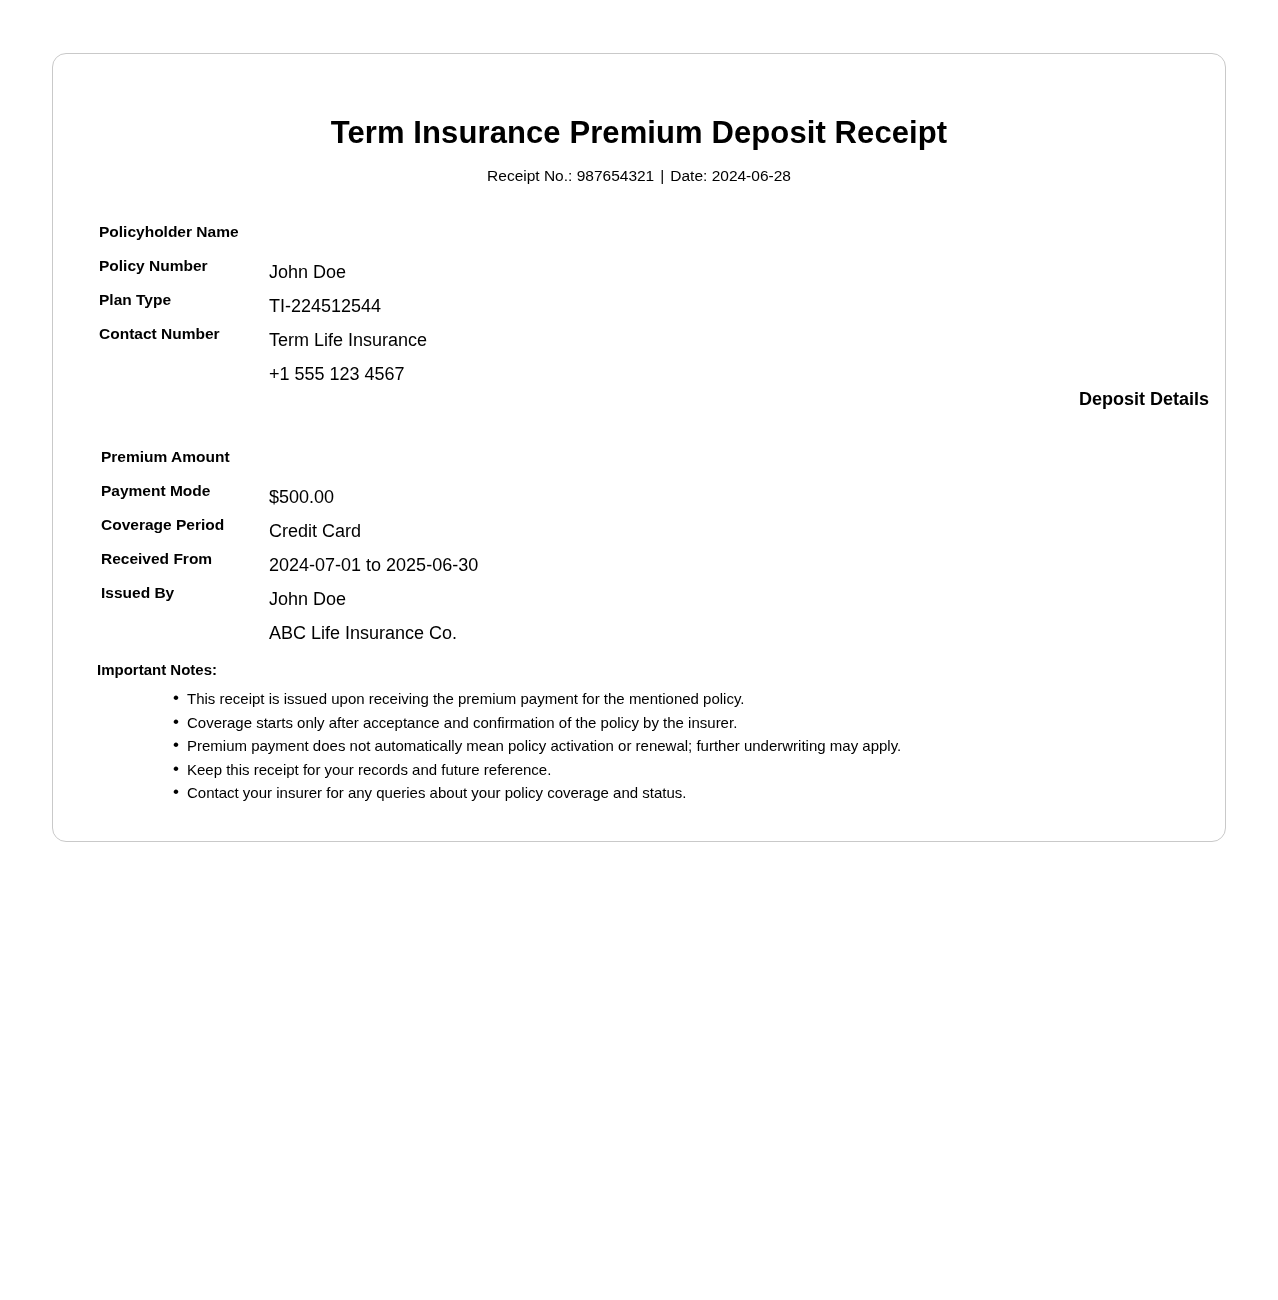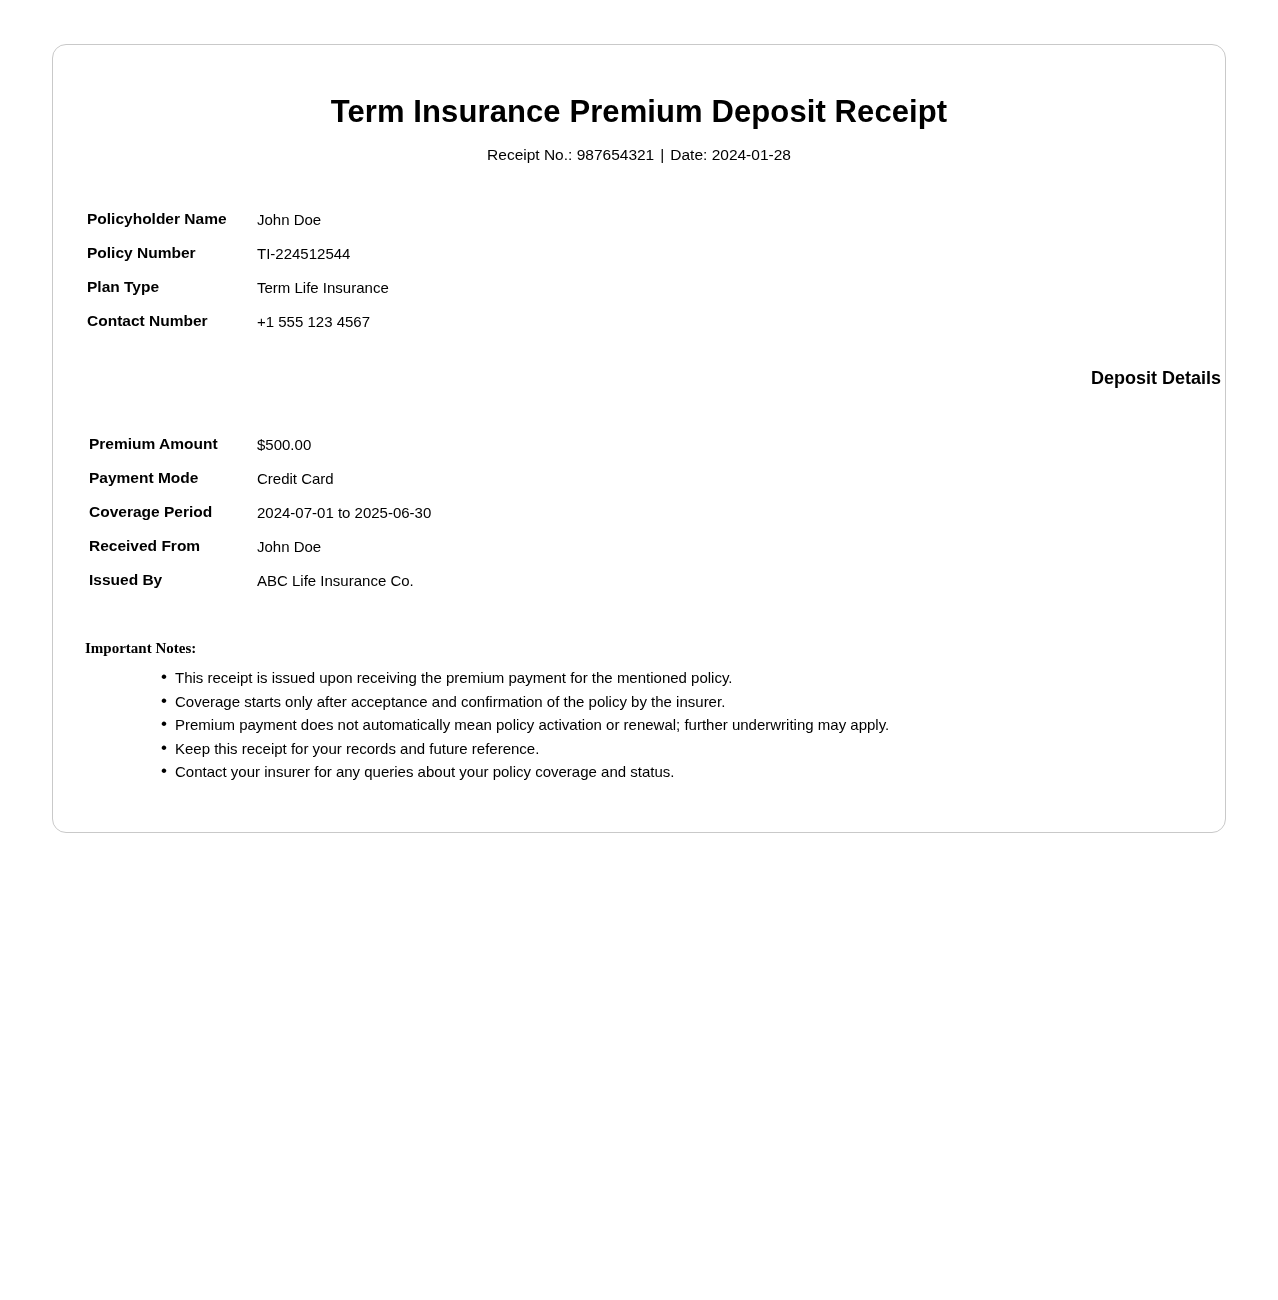--- a/index.html
+++ b/index.html
@@ -10,28 +10,28 @@
   body {
     width: 1278px;
     height: 1300px;
     font-family: "Liberation Sans", sans-serif;
     color: #000000;
     -webkit-font-smoothing: antialiased;
   }
   .receipt-card {
     position: absolute;
     left: 52px;
-    top: 44px;
+    top: 53px;
     width: 1174px;
     height: 789px;
     box-sizing: border-box;
     border: 1px solid #c9c9c9;
     border-radius: 14px;
     background: #ffffff;
-    padding: 4px;
+    padding: 16px;
   }
   .doc-title {
     text-align: center;
     font-size: 31px;
     font-weight: bold;
     margin: 45px 0 0 0;
     letter-spacing: 0.1px;
   }
   .doc-subtitle {
     text-align: center;
@@ -42,54 +42,54 @@
   .doc-subtitle .sep {
     padding: 0 6px;
   }
 
   .fields {
     margin: 38px 0 0 0;
     padding: 0;
   }
   .field-row {
     display: flex;
-    align-items: center;
+    align-items: flex-start;
     height: 34px;
   }
   .field-label {
     font-size: 15.5px;
     font-weight: bold;
     width: 200px;
     box-sizing: border-box;
     padding-left: 30px;
     flex: 0 0 auto;
   }
   .field-value {
-    font-size: 15px;
+    font-size: 18px;
     font-weight: normal;
+    margin-top: 39px;
   }
 
   .section-title {
     font-size: 18px;
     font-weight: bold;
     padding-left: 30px;
     margin: 30px 0 14px 0;
     text-align: right;
   }
 
   .fields.deposit .field-label {
     padding-left: 32px;
   }
 
   .notes-title {
     font-size: 15px;
     font-weight: bold;
     padding-left: 28px;
     margin: 43px 0 0 0;
-    font-family: Liberation Serif, serif;
   }
   ul.notes {
     margin: 9px 0 0 0;
     padding-left: 0;
     list-style: none;
   }
   ul.notes li {
     font-size: 15px;
     line-height: 23.5px;
     padding-left: 118px;
@@ -104,21 +104,21 @@
   }
 </style>
 </head>
 <body>
 
 <div class="receipt-card">
 
   <h1 class="doc-title">Term Insurance Premium Deposit Receipt</h1>
 
   <div class="doc-subtitle">
-    <span>Receipt No.: 987654321</span><span class="sep">|</span><span>Date: 2024-01-28</span>
+    <span>Receipt No.: 987654321</span><span class="sep">|</span><span>Date: 2024-06-28</span>
   </div>
 
   <div class="fields policy">
     <div class="field-row">
       <div class="field-label">Policyholder Name</div>
       <div class="field-value">John Doe</div>
     </div>
     <div class="field-row">
       <div class="field-label">Policy Number</div>
       <div class="field-value">TI-224512544</div>

